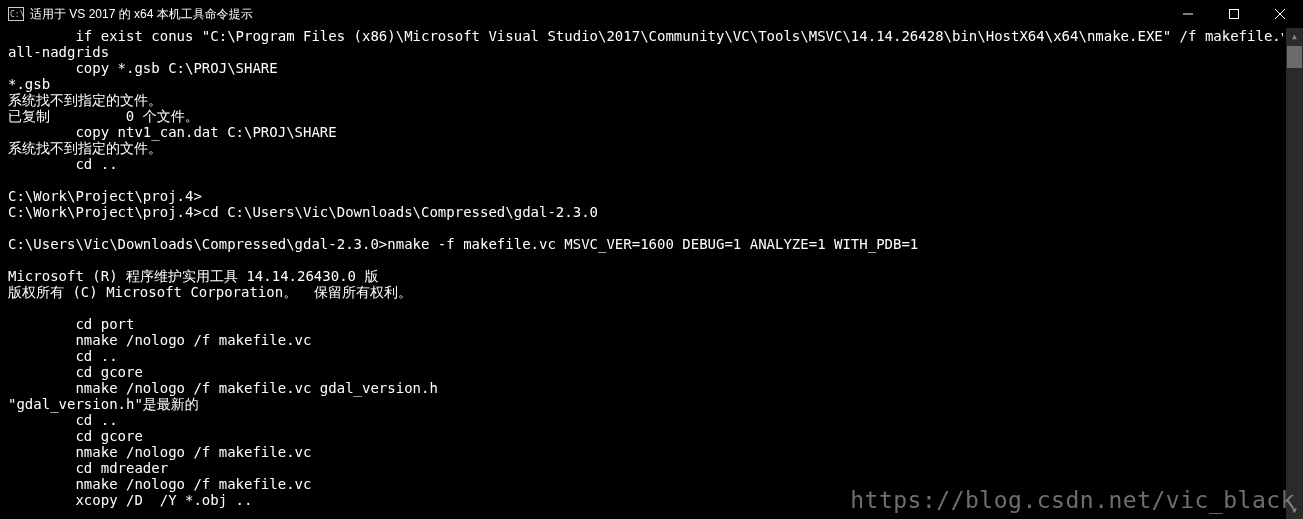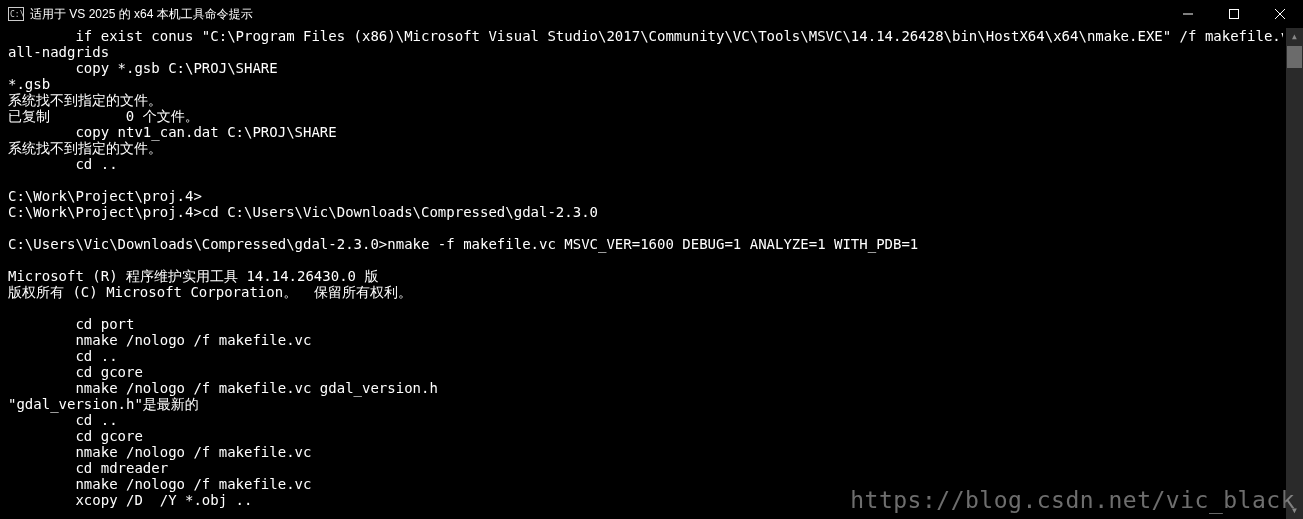--- a/index.html
+++ b/index.html
@@ -121,21 +121,21 @@
 <body>
 
 <div class="titlebar">
   <div class="titlebar-left">
     <span class="titlebar-icon">
       <svg viewBox="0 0 16 14">
         <rect x="0.5" y="0.5" width="15" height="13" fill="none" stroke="#ccc" stroke-width="1"></rect>
         <text x="2" y="10" font-size="8" fill="#ccc" font-family="monospace">C:\</text>
       </svg>
     </span>
-    <span>适用于 VS 2025 的 x64 本机工具命令提示</span>
+    <span>适用于 VS 2017 的 x64 本机工具命令提示</span>
   </div>
   <div class="window-controls">
     <div class="win-btn">
       <svg width="10" height="10" viewBox="0 0 10 10">
           <line x1="0" y1="5" x2="10" y2="5" stroke="#fff" stroke-width="1"></line>
         </svg>
     </div>
     <div class="win-btn">
       <svg width="10" height="10" viewBox="0 0 10 10">
           <rect x="0.5" y="0.5" width="9" height="9" fill="none" stroke="#fff" stroke-width="1"></rect>

